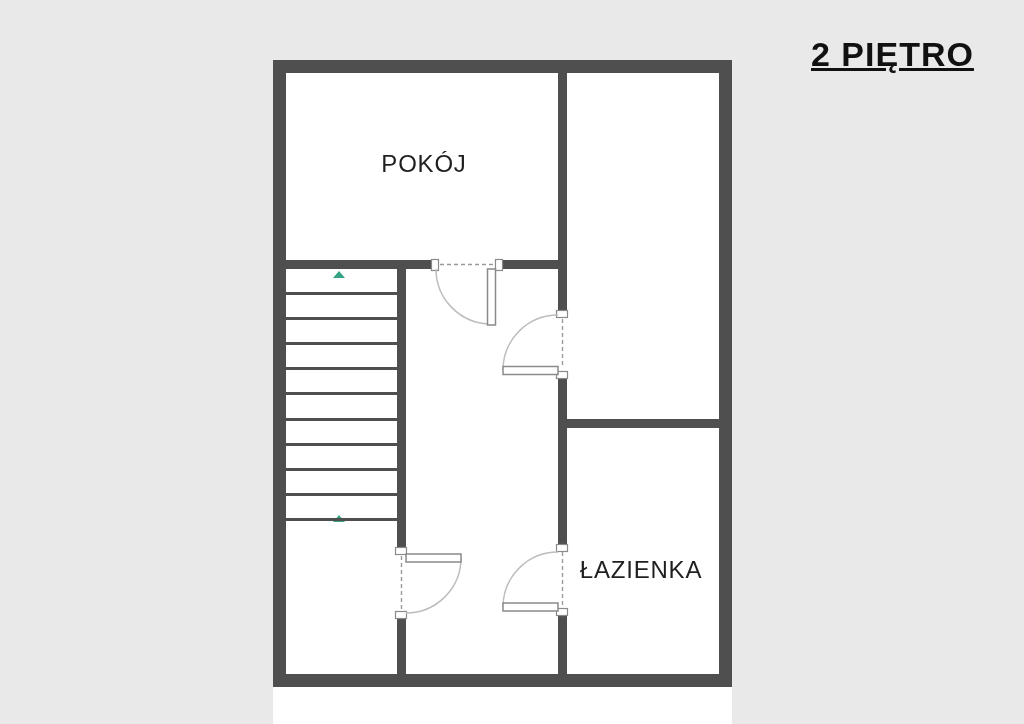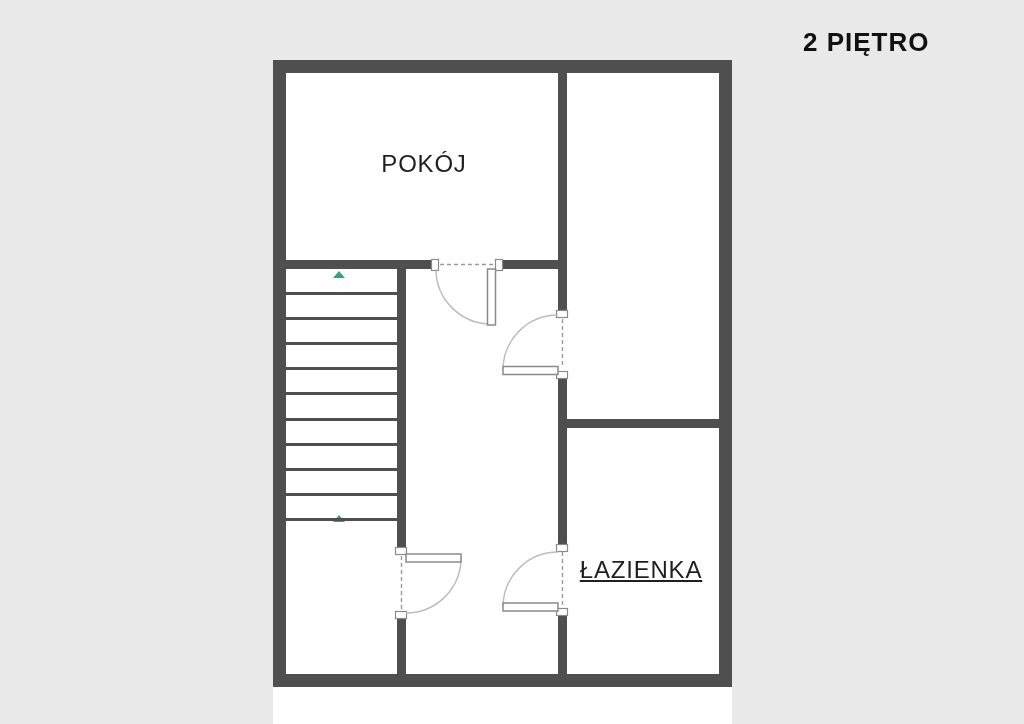--- a/index.html
+++ b/index.html
@@ -7,23 +7,23 @@
     --door-line:#8a8a8a; --door-arc:#bdbdbd; --stair-line:#4f4f4f;
     --arrow-green:#35a284; --label-text:#1f1f1f; --title-text:#111111;
   }
   html,body{margin:0;padding:0;}
   .page{
     position:relative; width:1024px; height:724px; overflow:hidden;
     background:var(--background);
     font-family:"Liberation Sans", sans-serif;
   }
   .title{
-    position:absolute; left:803px; top:27px; margin:0;
-    font-size:26px; font-weight:700; letter-spacing:1px;
-    color:var(--title-text); white-space:nowrap;
+    position:absolute; left:803px; top:27px; margin:8px;
+    font-size:34px; font-weight:700; letter-spacing:1px;
+    color:var(--title-text); white-space:nowrap;text-decoration:underline;
   }
   .plan{
     position:absolute; left:273px; top:60px; width:459px; height:698px;
     background:var(--room-fill);
   }
   .wall{position:absolute; background:var(--wall);}
   .stairs{position:absolute; left:13px; top:209px; width:111px; height:405px;}
   .tread{position:absolute; left:0; width:111px; height:3px; background:var(--stair-line);}
   .arrow{
     position:absolute; width:0; height:0;
@@ -36,21 +36,21 @@
   .door-arc{fill:none; stroke:var(--door-arc); stroke-width:1.5;}
   .door-leaf{fill:#ffffff; stroke:var(--door-line); stroke-width:1.5;}
   .door-jamb{fill:#ffffff; stroke:var(--door-line); stroke-width:1.2;}
   .door-open{fill:none; stroke:#9a9a9a; stroke-width:1.4; stroke-dasharray:4 3;}
   .room-label{
     position:absolute; transform:translate(-50%,-50%);
     font-size:24px; letter-spacing:0.8px; color:var(--label-text); white-space:nowrap;
   }
   .lbl-pokoj{left:151px; top:104px;}
   .lbl-sypialnia{left:372px; top:104px;}
-  .lbl-lazienka{left:368px; top:510px;text-decoration:underline;}
+  .lbl-lazienka{left:368px; top:510px;}
 </style>
 </head>
 <body>
 
 <div class="page">
 
   <h1 class="title">2 PIĘTRO</h1>
 
   <div class="plan">
 

